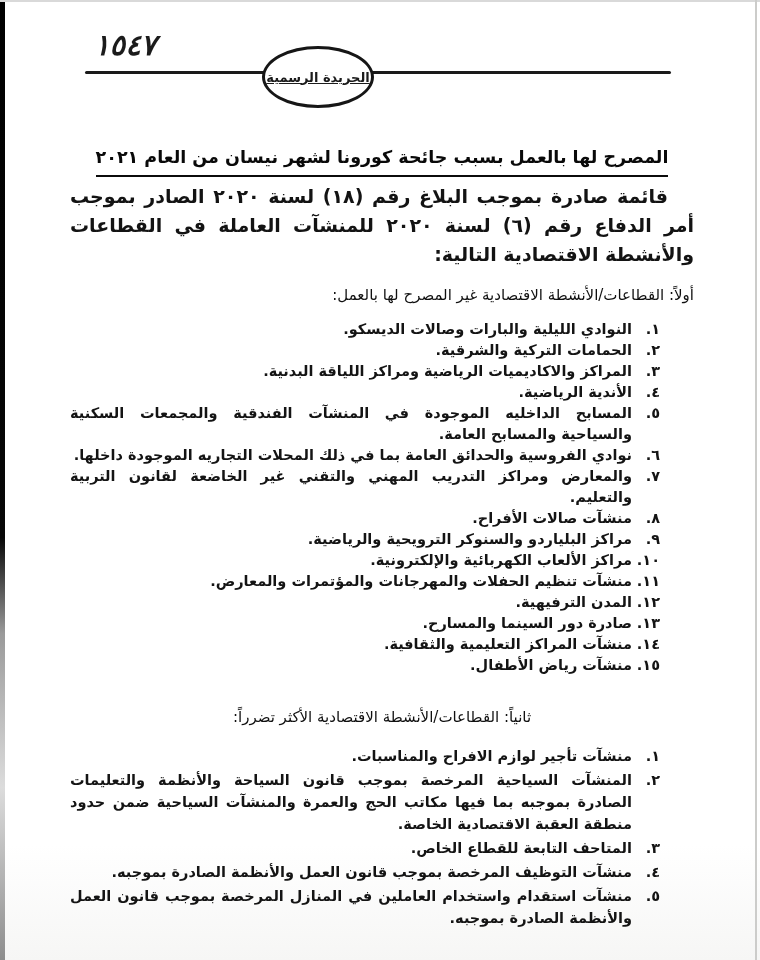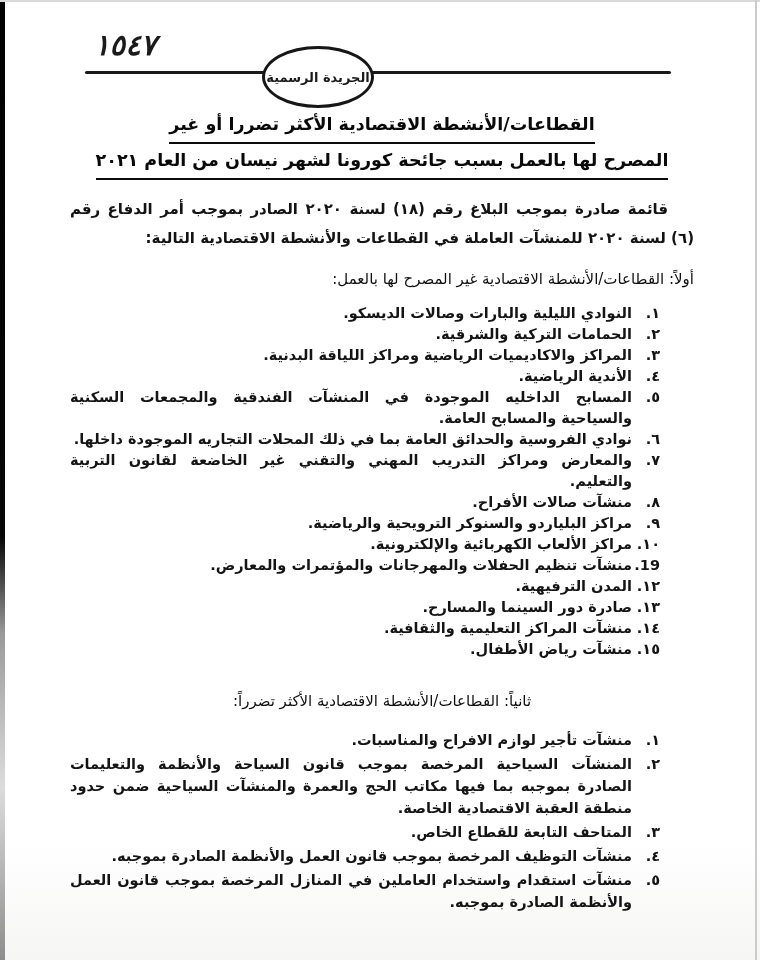--- a/index.html
+++ b/index.html
@@ -32,41 +32,41 @@
   .rule-line{
     position:absolute;top:71px;left:85px;width:586px;height:3px;
     background:#1a1a1a;border-radius:2px;
   }
   .banner-ellipse{
     position:absolute;top:46px;left:262px;width:106px;height:56px;
     background:#fff;border:3px solid #161616;border-radius:50%;
     display:flex;align-items:center;justify-content:center;
     z-index:2;
   }
-  .banner-ellipse span{font-size:13px;font-weight:600;color:#1c1c1c;}
+  .banner-ellipse span{font-size:13px;font-weight:600;color:#1c1c1c;text-decoration:underline;}
 
   
   .content{
     position:absolute;top:100px;right:66px;left:70px;
     direction:rtl;text-align:right;
   }
   .doc-title{
     margin:0;padding-top:8px;
     text-align:center;
     font-size:17.5px;font-weight:800;color:#090909;
     line-height:33px;
   }
   .doc-title .t-line{
     display:inline-block;
     border-bottom:2.5px solid #0b0b0b;
     padding-bottom:1px;
   }
   .intro{
-    margin:15px 0 0 0;
-    font-size:15px;font-weight:700;line-height:29px;
+    margin:5px 0 0 0;
+    font-size:19px;font-weight:700;line-height:29px;
     text-align:justify;text-indent:26px;color:#131313;
   }
   .sec-heading{
     margin:15px 0 0 0;
     font-size:15px;font-weight:400;line-height:22px;color:#101010;
   }
   .sec-heading.second{margin-top:30px;text-align:center;}
   .num-list{margin:13px 34px 0 0;}
   .num-list.second{margin-top:17px;}
   .item{display:flex;font-size:14.5px;font-weight:700;line-height:21px;color:#141414;}
@@ -84,21 +84,21 @@
 
   <div class="page-number">١٥٤٧</div>
   <div class="rule-line"></div>
   <div class="banner-ellipse">
     <span>الجريدة الرسمية</span>
   </div>
 
   <div class="content">
 
     <h1 class="doc-title">
-      <span class="t-line">القطاعات/الأنشطة الاقتصادية الأكثر تضررا أو غير</span><br>
+      <br>
       <span class="t-line">المصرح لها بالعمل بسبب جائحة كورونا لشهر نيسان من العام ٢٠٢١</span>
     </h1>
 
     <p class="intro">قائمة صادرة بموجب البلاغ رقم (١٨) لسنة ٢٠٢٠ الصادر بموجب أمر الدفاع رقم (٦) لسنة ٢٠٢٠ للمنشآت العاملة في القطاعات والأنشطة الاقتصادية التالية:</p>
 
     <h2 class="sec-heading">أولاً: القطاعات/الأنشطة الاقتصادية غير المصرح لها بالعمل:</h2>
 
     <div class="num-list">
       <div class="item">
           <span class="num">١.</span>
@@ -134,21 +134,21 @@
         </div>
       <div class="item">
           <span class="num">٩.</span>
           <span class="txt">مراكز البلياردو والسنوكر الترويحية والرياضية.</span>
         </div>
       <div class="item">
           <span class="num">١٠.</span>
           <span class="txt">مراكز الألعاب الكهربائية والإلكترونية.</span>
         </div>
       <div class="item">
-          <span class="num">19.</span>
+          <span class="num">١١.</span>
           <span class="txt">منشآت تنظيم الحفلات والمهرجانات والمؤتمرات والمعارض.</span>
         </div>
       <div class="item">
           <span class="num">١٢.</span>
           <span class="txt">المدن الترفيهية.</span>
         </div>
       <div class="item">
           <span class="num">١٣.</span>
           <span class="txt">صادرة دور السينما والمسارح.</span>
         </div>

